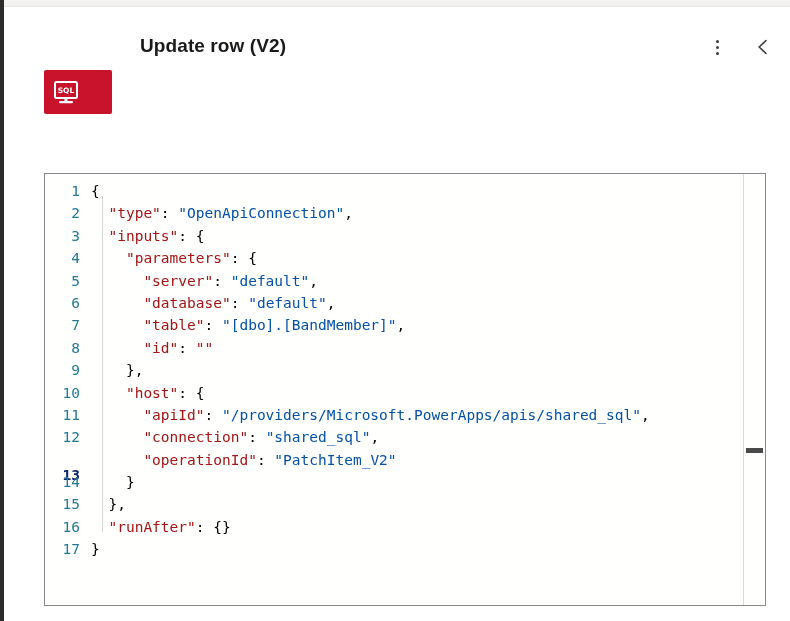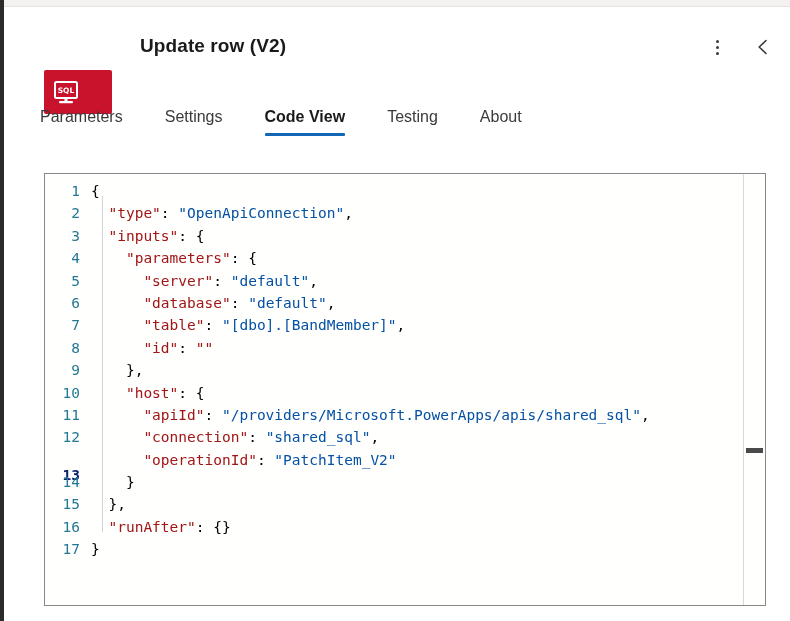--- a/index.html
+++ b/index.html
@@ -237,37 +237,20 @@
         </span>
       </div>
       <div class="hdr-btn">
         <svg width="20" height="20" viewBox="0 0 20 20" aria-hidden="true">
           <path d="M13 3.5 L6.2 10 L13 16.5" fill="none" stroke="#3b3a39" stroke-width="1.6" stroke-linecap="round" stroke-linejoin="round"></path>
         </svg>
       </div>
     </div>
   </div>
 
-  <div id="tabs">
-    <div class="tab">
-      <span>Parameters</span>
-    </div>
-    <div class="tab">
-      <span>Settings</span>
-    </div>
-    <div class="tab active" style="--accent: #1267b4;">
-      <span>Code View</span>
-    </div>
-    <div class="tab">
-      <span>Testing</span>
-    </div>
-    <div class="tab">
-      <span>About</span>
-    </div>
-  </div>
 
   <div id="code-panel">
     <div id="code-scroll">
       <div id="code-lines"><div class="cl"><span class="ln">1</span><span class="code"><span class="p">{</span></span></div><div class="cl"><span class="ln">2</span><span class="code"><span class="p">  </span><span class="k">"type"</span><span class="p">: </span><span class="s">"OpenApiConnection"</span><span class="p">,</span></span></div><div class="cl"><span class="ln">3</span><span class="code"><span class="p">  </span><span class="k">"inputs"</span><span class="p">: {</span></span></div><div class="cl"><span class="ln">4</span><span class="code"><span class="p">    </span><span class="k">"parameters"</span><span class="p">: {</span></span></div><div class="cl"><span class="ln">5</span><span class="code"><span class="p">      </span><span class="k">"server"</span><span class="p">: </span><span class="s">"default"</span><span class="p">,</span></span></div><div class="cl"><span class="ln">6</span><span class="code"><span class="p">      </span><span class="k">"database"</span><span class="p">: </span><span class="s">"default"</span><span class="p">,</span></span></div><div class="cl"><span class="ln">7</span><span class="code"><span class="p">      </span><span class="k">"table"</span><span class="p">: </span><span class="s">"[dbo].[BandMember]"</span><span class="p">,</span></span></div><div class="cl"><span class="ln">8</span><span class="code"><span class="p">      </span><span class="k">"id"</span><span class="p">: </span><span class="k">""</span></span></div><div class="cl"><span class="ln">9</span><span class="code"><span class="p">    },</span></span></div><div class="cl"><span class="ln">10</span><span class="code"><span class="p">    </span><span class="k">"host"</span><span class="p">: {</span></span></div><div class="cl"><span class="ln">11</span><span class="code"><span class="p">      </span><span class="k">"apiId"</span><span class="p">: </span><span class="s">"/providers/Microsoft.PowerApps/apis/shared_sql"</span><span class="p">,</span></span></div><div class="cl"><span class="ln">12</span><span class="code"><span class="p">      </span><span class="k">"connection"</span><span class="p">: </span><span class="s">"shared_sql"</span><span class="p">,</span></span></div><div class="cl current"><span class="ln">13</span><span class="code"><span class="p">      </span><span class="k">"operationId"</span><span class="p">: </span><span class="s">"PatchItem_V2"</span></span></div><div class="cl"><span class="ln">14</span><span class="code"><span class="p">    }</span></span></div><div class="cl"><span class="ln">15</span><span class="code"><span class="p">  },</span></span></div><div class="cl"><span class="ln">16</span><span class="code"><span class="p">  </span><span class="k">"runAfter"</span><span class="p">: {}</span></span></div><div class="cl"><span class="ln">17</span><span class="code"><span class="p">}</span></span></div></div>
       <div class="guide"></div>
 
     </div>
     <div id="minimap">
       <div id="overview-mark"></div>
     </div>

